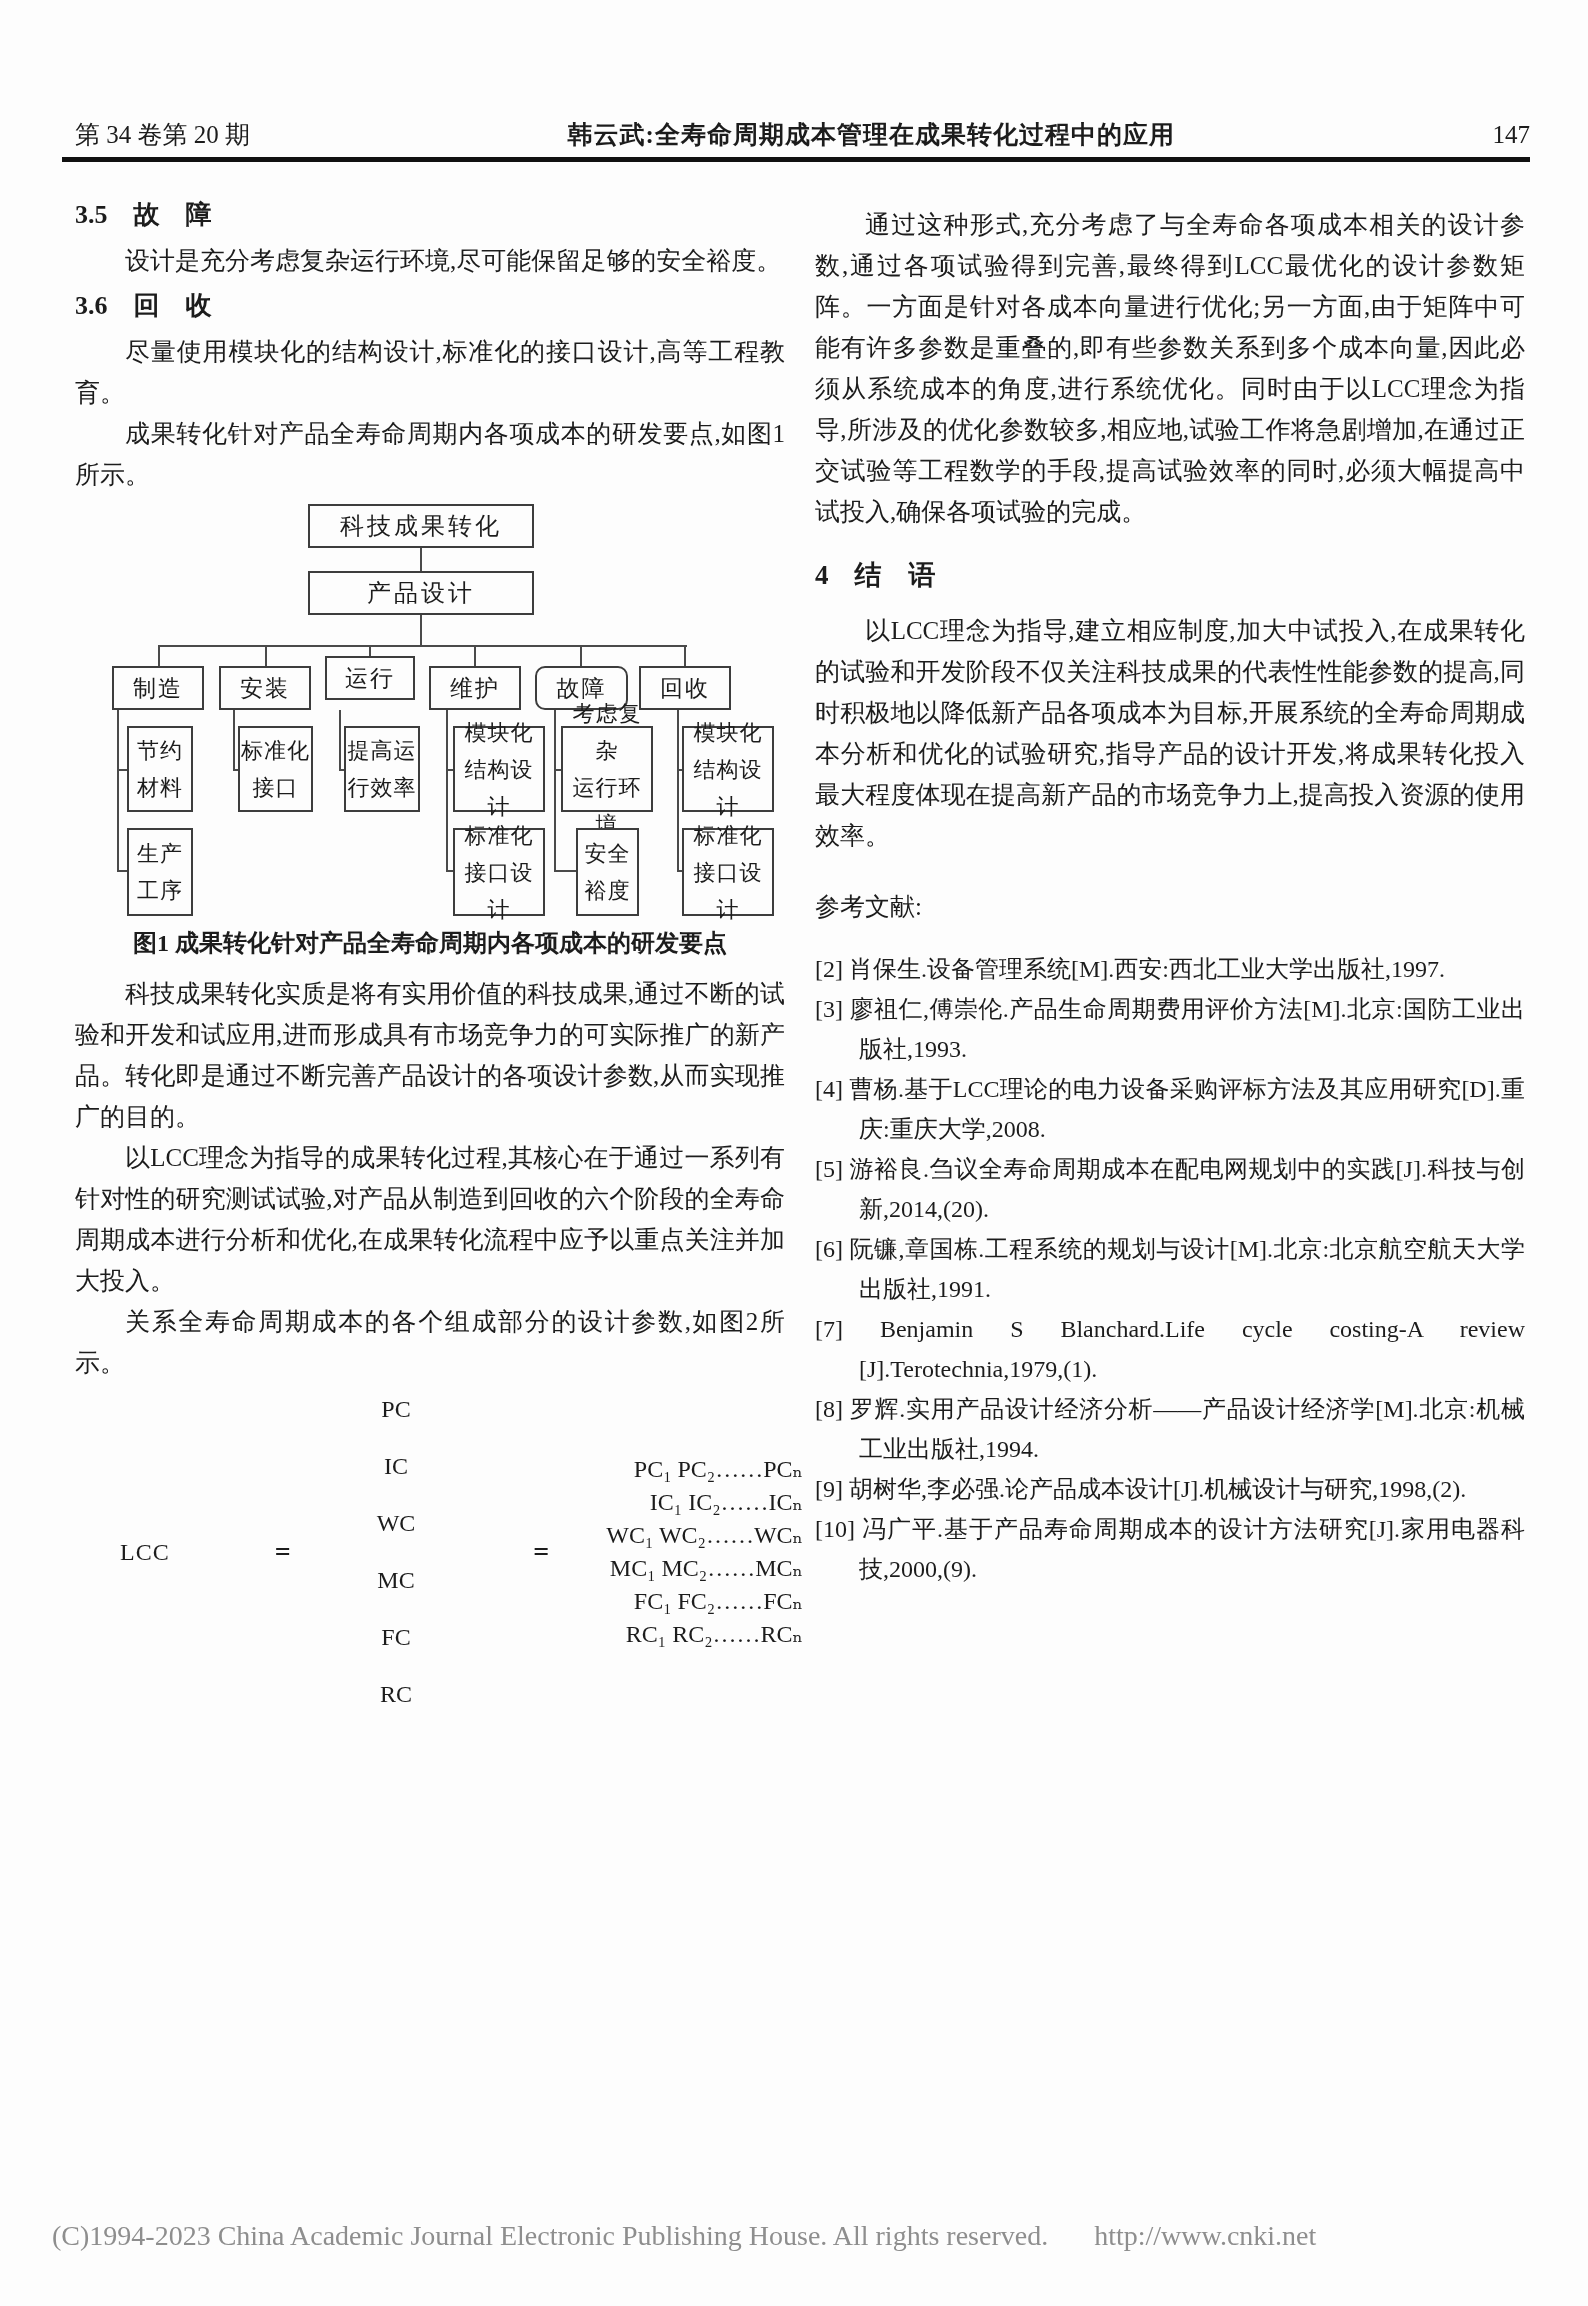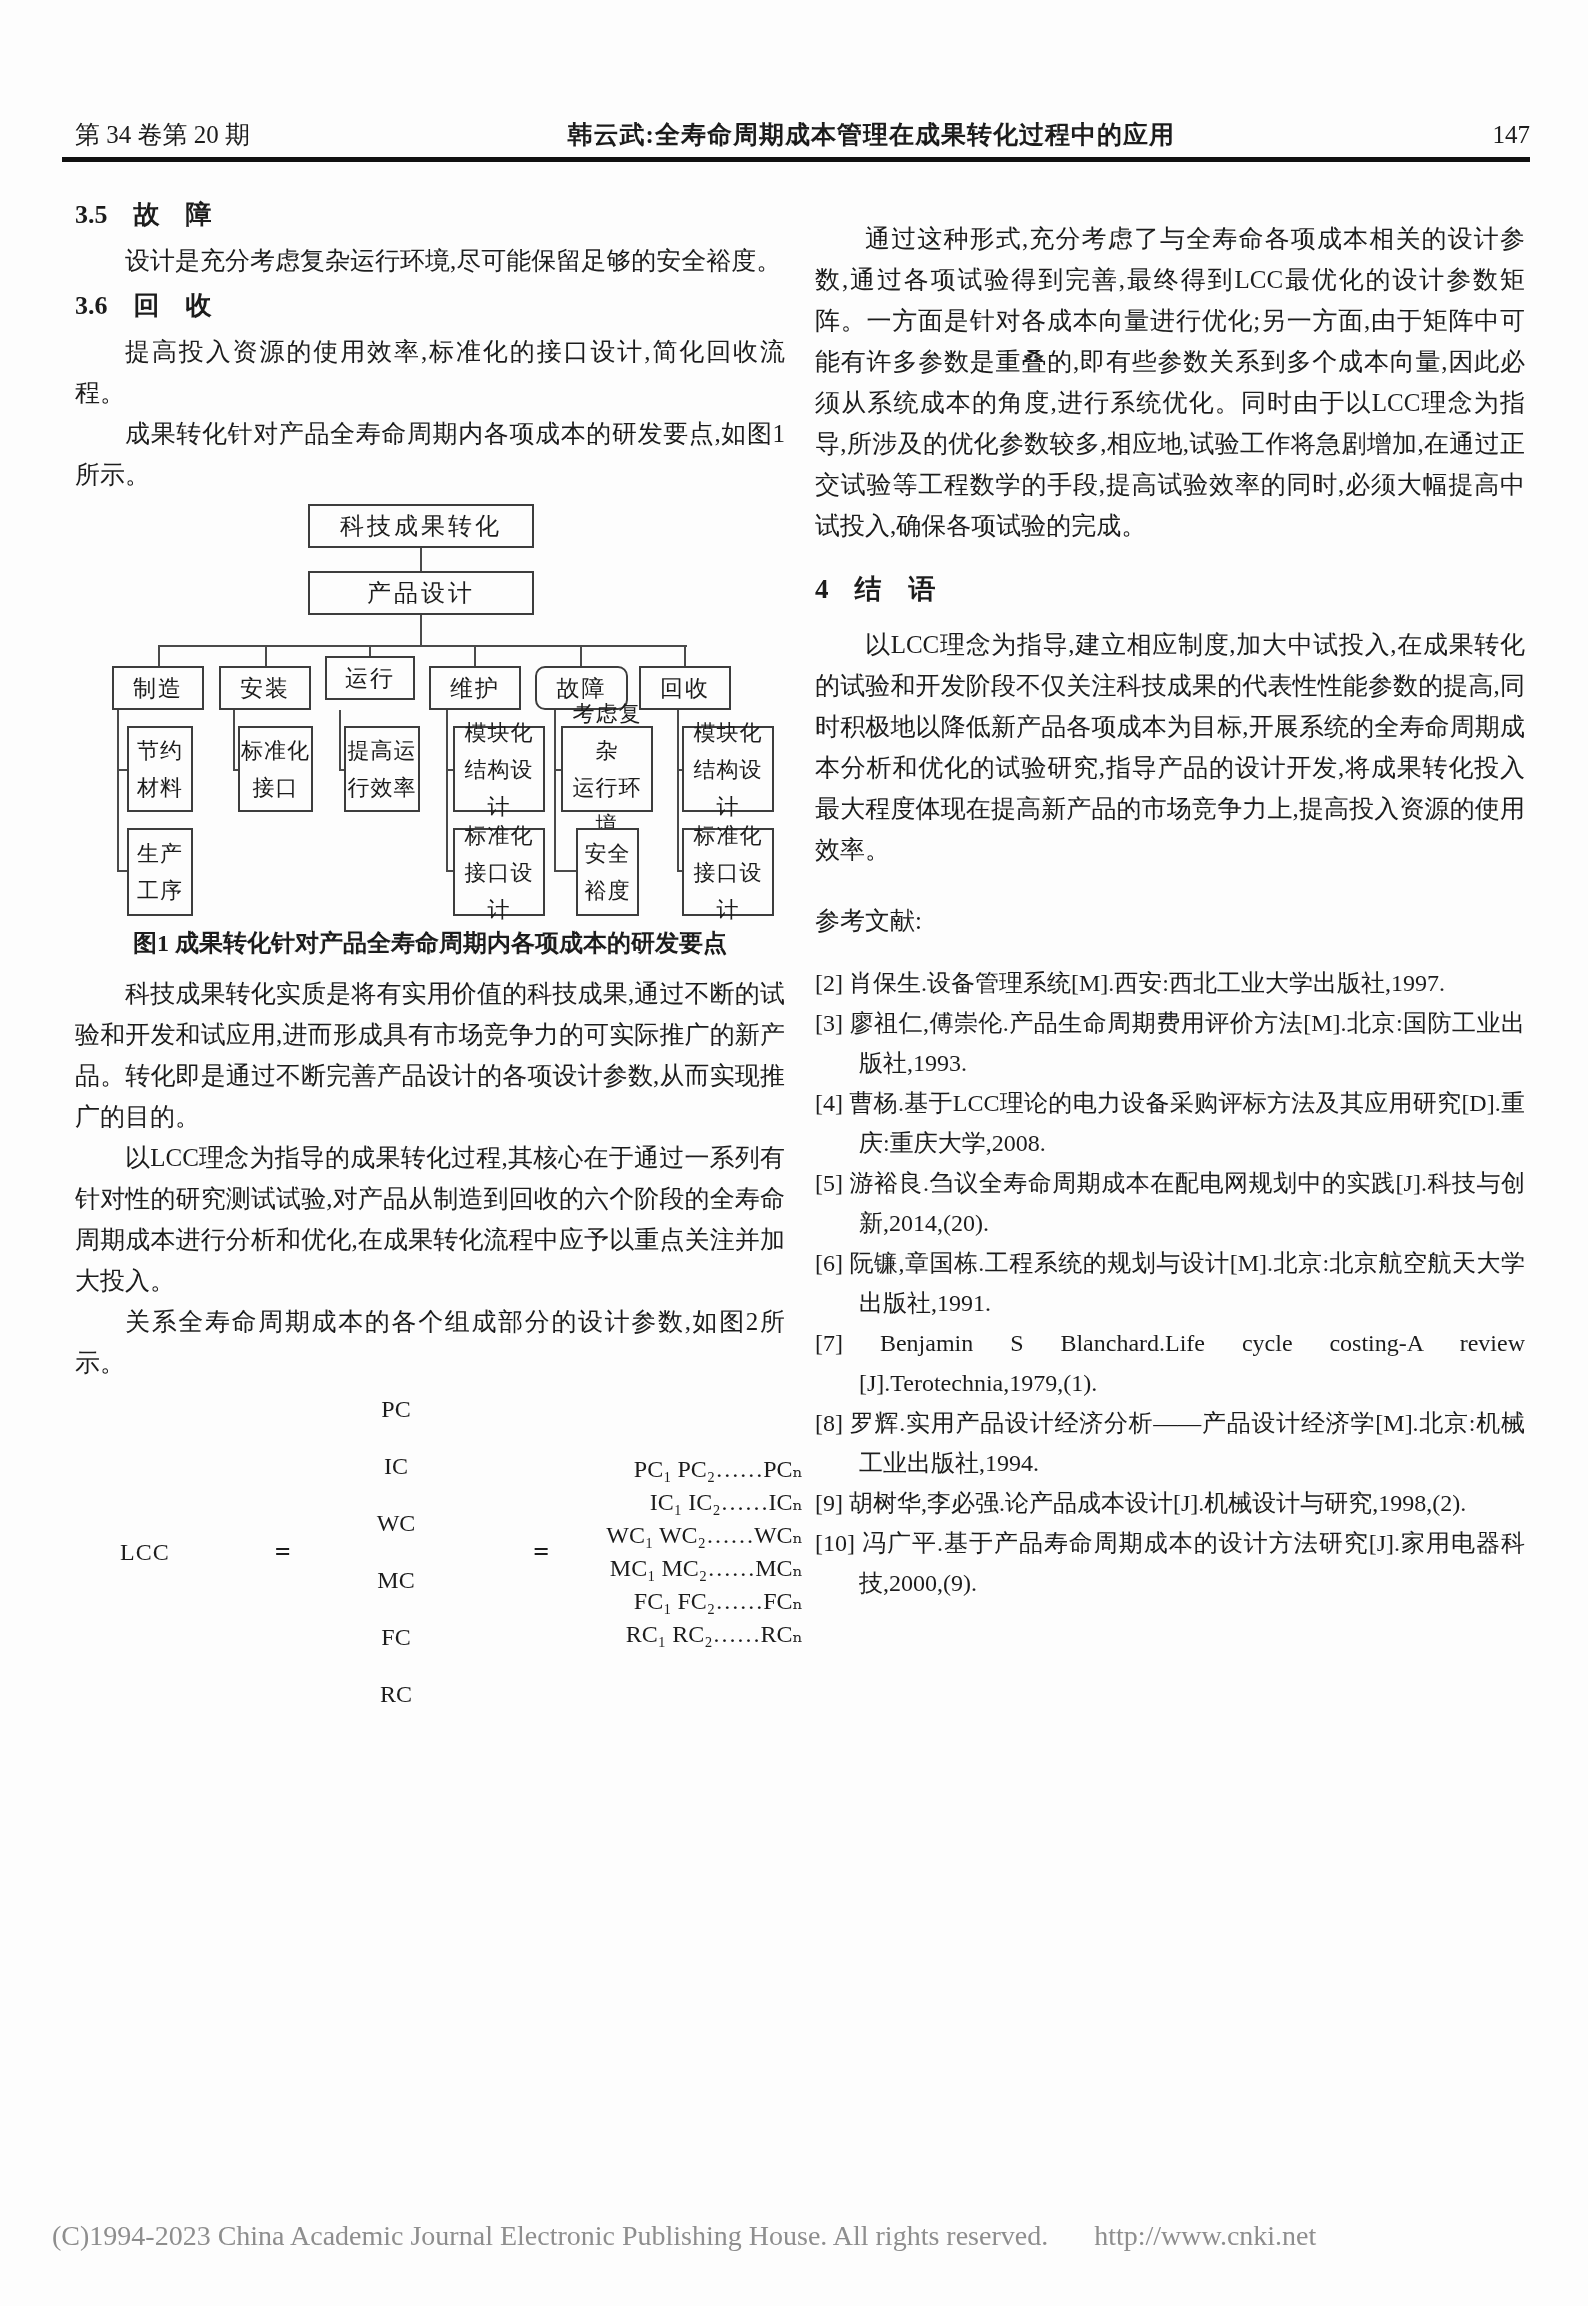--- a/index.html
+++ b/index.html
@@ -29,21 +29,21 @@
   .fig2{display:flex;align-items:center;margin-top:10px;font-size:24px;}
   .fig2 .lcc{margin-left:45px;letter-spacing:1px;}
   .fig2 .eq{font-weight:bold;font-size:28px;}
   .fig2 .eq.e1{margin-left:105px;}
   .fig2 .eq.e2{margin-left:118px;}
   .fig2 .vec{margin-left:86px;display:flex;flex-direction:column;align-items:center;gap:24px;}
   .fig2 .mat{margin-left:57px;display:flex;flex-direction:column;align-items:flex-end;}
   .fig2 .row{line-height:33px;white-space:nowrap;}
   .fig2cap{font-weight:bold;font-size:24px;text-align:center;margin-top:10px;line-height:40px;}
   
-  .col.right .para.first{margin-top:28px;}
+  .col.right .para.first{margin-top:14px;}
   .shead.s4{margin-top:22px;margin-bottom:14px;font-size:27px;}
   .refslabel{font-size:25px;line-height:41px;margin-top:30px;margin-bottom:22px;}
   .ref{font-size:24px;line-height:40px;text-align:justify;padding-left:44px;text-indent:-44px;}
   
   .foot{position:absolute;top:2220px;left:52px;width:1490px;font-size:28px;color:#8e8e8e;display:flex;}
   .foot .url{margin-left:46px;}
 </style>
 </head>
 <body>
 
@@ -59,21 +59,21 @@
   <div class="cols">
 
     <div class="col left">
       <div class="shead">
         <span class="n">3.5</span><span>故　障</span>
       </div>
       <p class="para">设计是充分考虑复杂运行环境,尽可能保留足够的安全裕度。</p>
       <div class="shead">
         <span class="n">3.6</span><span>回　收</span>
       </div>
-      <p class="para">提高投入资源的使用效率,标准化的接口设计,简化回收流程。</p>
+      <p class="para">尽量使用模块化的结构设计,标准化的接口设计,高等工程教育。</p>
       <p class="para">成果转化针对产品全寿命周期内各项成本的研发要点,如图1所示。</p>
 
       <div class="fig1">
         <div class="fbox big" style="left:233px;top:3px;width:226px;height:44px;">科技成果转化</div>
         <div class="fbox big" style="left:233px;top:70px;width:226px;height:44px;">产品设计</div>
 
         <div class="ln" style="left:345px;top:47px;width:2px;height:23px;"></div>
         <div class="ln" style="left:345px;top:114px;width:2px;height:30px;"></div>
         <div class="ln" style="left:83px;top:144px;width:529px;height:2px;"></div>
         <div class="ln" style="left:83px;top:146px;width:2px;height:19px;"></div>

